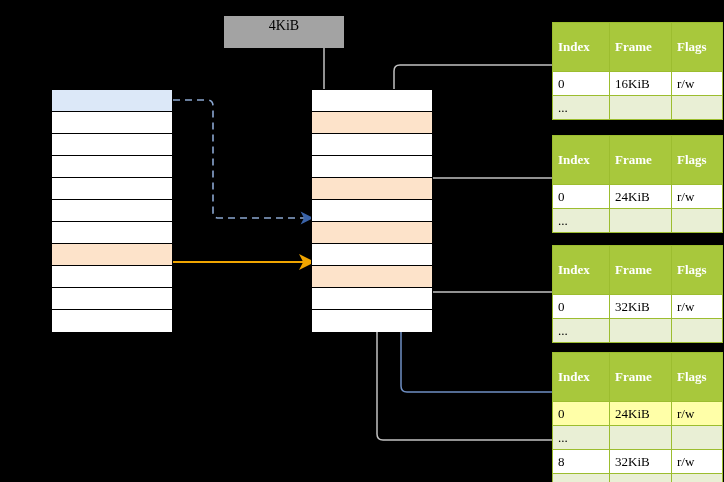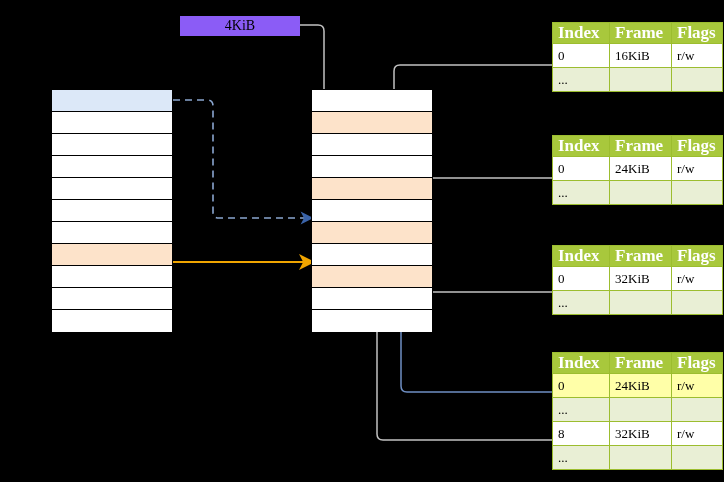--- a/index.html
+++ b/index.html
@@ -35,46 +35,47 @@
     border-bottom: 1px solid #000000;
     background: #ffffff;
   }
   .memcol .cell:last-child { border-bottom: none; }
   .memcol .cell.blue   { background: #dce8f8; }
   .memcol .cell.orange { background: #fde3ca; }
 
   
   .sizelabel {
     position: absolute;
-    background: #8b5cf6;
+    background: #a3a3a3;
     color: #000000;
     font-size: 14px;
     text-align: center;
     line-height: 20px;
-    height: 20px;
-    box-sizing: border-box;
+    height: 32px;
+    box-sizing: border-box;
+    margin-left: 44px;
   }
 
   
   .ptable {
     position: absolute;
     border-collapse: collapse;
     border: 1px solid #9cbd2f;
     background: #ffffff;
     font-size: 13px;
     table-layout: fixed;
   }
   .ptable th {
     background: #a8c83c;
     color: #ffffff;
     font-weight: bold;
     text-align: left;
-    padding: 0 5px;
+    padding: 16px 5px;
     border: 1px solid #9cbd2f;
-    font-size: 17px;
+    font-size: 13px;
     height: 20px;
     box-sizing: border-box;
   }
   .ptable td {
     background: #ffffff;
     color: #000000;
     text-align: left;
     padding: 1px 5px;
     border: 1px solid #9cbd2f;
     height: 24px;

